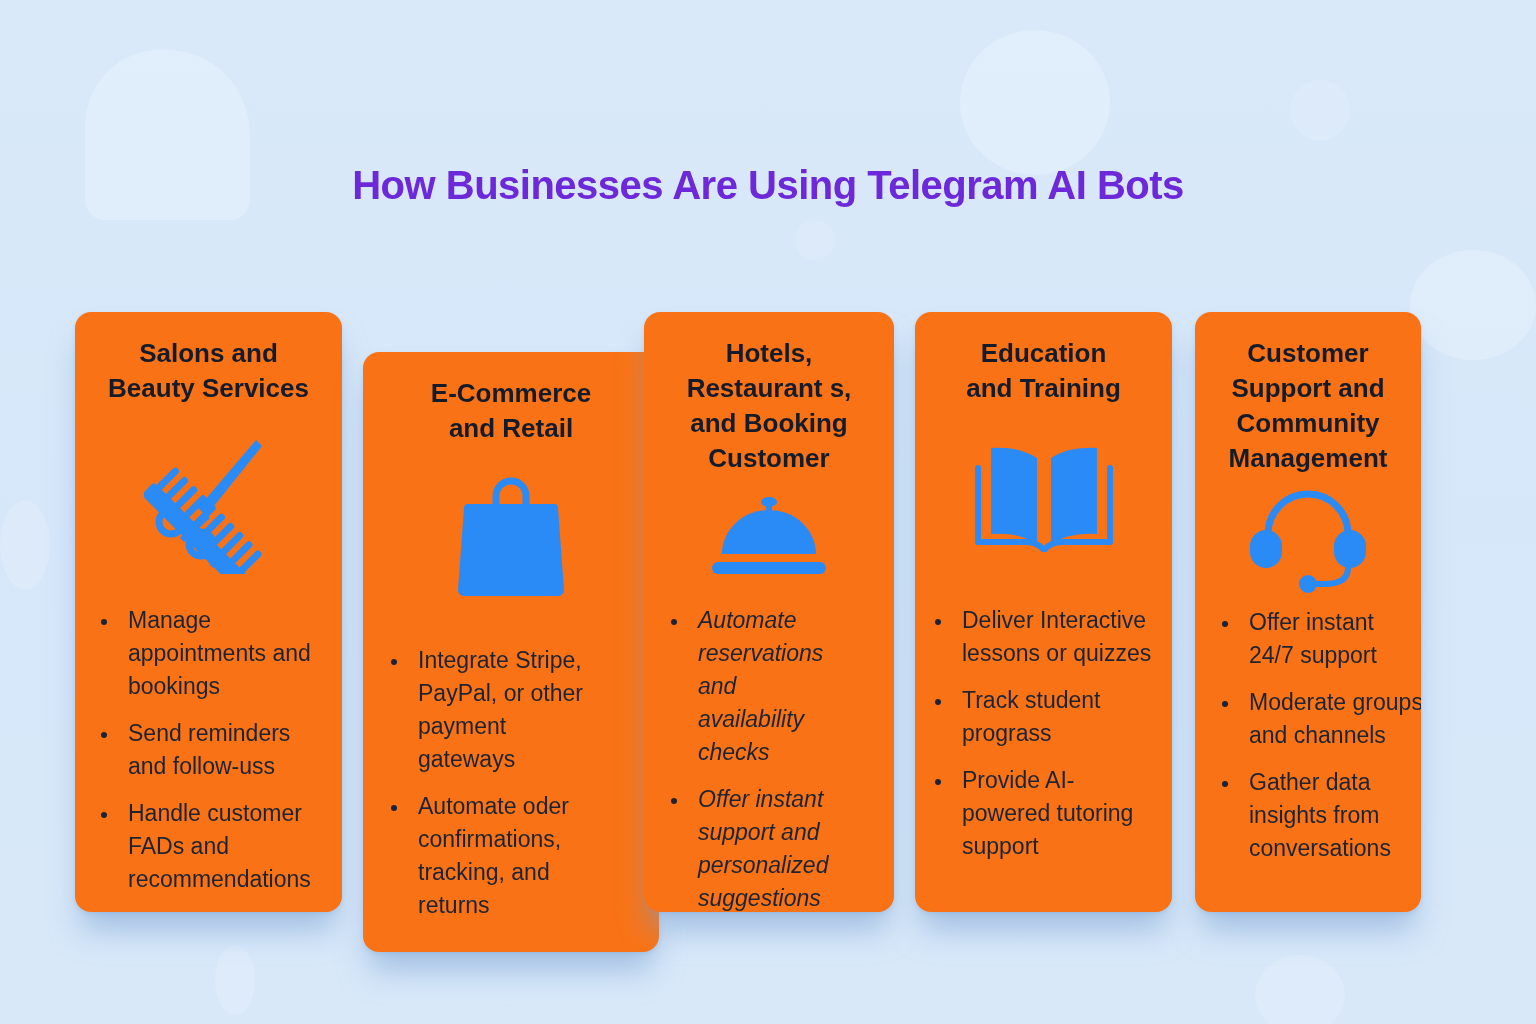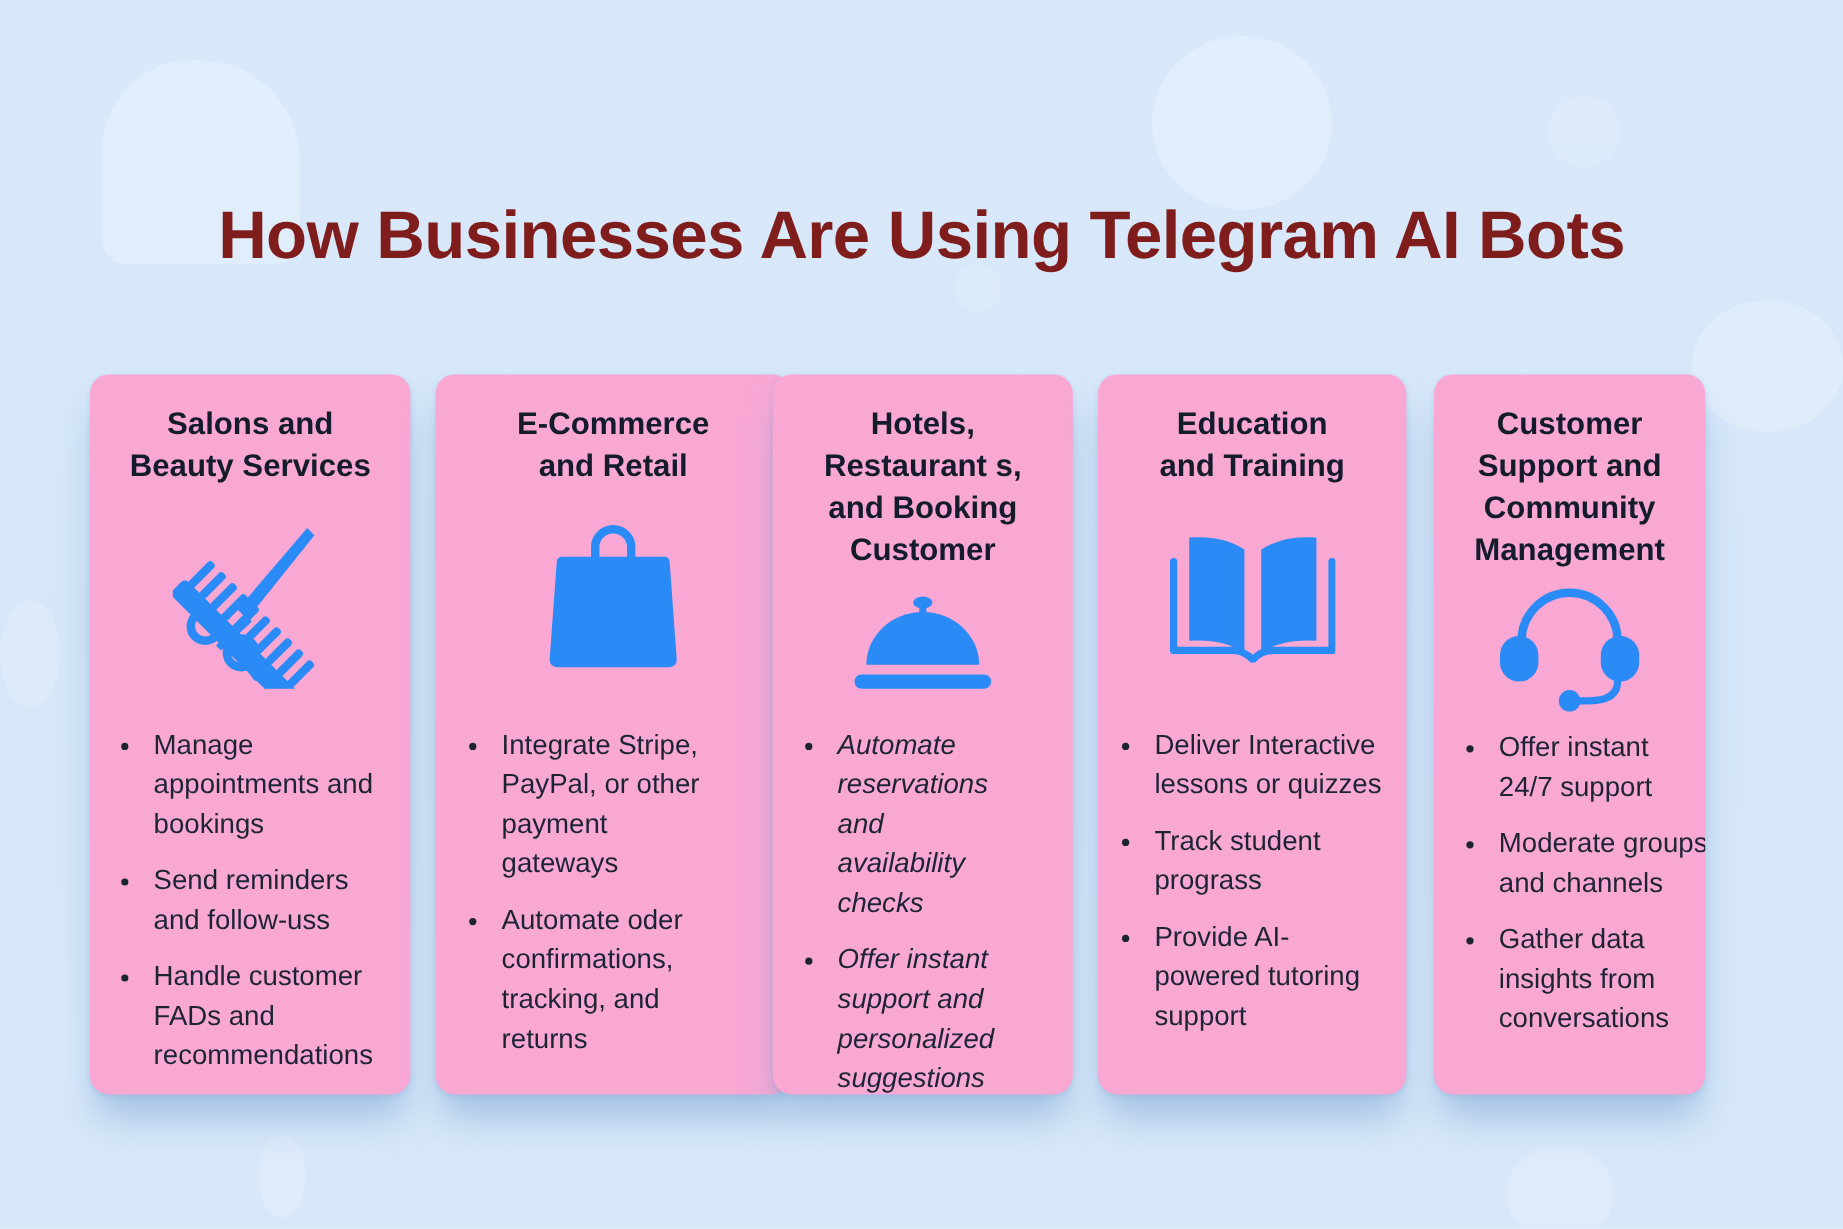--- a/index.html
+++ b/index.html
@@ -23,31 +23,31 @@
     .blob-4 { left: 1410px; top: 250px; width: 126px; height: 110px; }
     .blob-5 { left: 215px; top: 945px; width: 40px; height: 70px; background: rgba(255,255,255,0.15);}
     .blob-6 { left: 1255px; top: 955px; width: 90px; height: 80px; background: rgba(255,255,255,0.15);}
     .blob-7 { left: 795px; top: 220px; width: 40px; height: 40px; background: rgba(255,255,255,0.12);}
     .blob-8 { left: 0px; top: 500px; width: 50px; height: 90px; background: rgba(255,255,255,0.15);}
 
     .title {
       position: absolute;
       left: 0; right: 0; top: 163px;
       text-align: center;
-      font-size: 56px;
+      font-size: 40px;
       font-weight: bold;
-      color: #7f1d1d;
+      color: #6d28d9;
       letter-spacing: -0.5px;
     }
 
     .card {
       position: absolute;
       top: 312px;
       height: 600px;
-      background: #f9a8d4;
+      background: #f97316;
       border-radius: 16px;
       box-shadow: 0 24px 30px -6px rgba(120,160,210,0.55), 0 2px 4px rgba(120,160,210,0.25);
       overflow: hidden;
     }
     .card-title {
       position: absolute;
       left: 0; right: 0; top: 24px;
       text-align: center;
       font-size: 26px;
       font-weight: bold;
@@ -129,21 +129,21 @@
 appointments and
 bookings</li>
     <li>Send reminders
 and follow-uss</li>
     <li>Handle customer
 FADs and
 recommendations</li>
   </ul>
 </div>
 
-<div class="card" style="left:363px; width:296px;">
+<div class="card" style="left:363px; width:296px;margin-top:40px;">
   <div class="card-title">E-Commerce
 and Retail</div>
   <svg class="card-icon" style="top:124px;" width="110" height="124" viewBox="0 0 110 124">
     <path d="M40 30 V20 a15 15 0 0 1 30 0 V30" fill="none" stroke="#2a8af6" stroke-width="7"></path>
     <path d="M12 28 H98 a4 4 0 0 1 4 4 L108 114 a6 6 0 0 1 -6 6 H8 a6 6 0 0 1 -6 -6 L8 32 a4 4 0 0 1 4 -4 Z" fill="#2a8af6"></path>
   </svg>
   <ul class="card-list" style="left:28px; top:292px; width:230px;">
     <li>Integrate Stripe,
 PayPal, or other
 payment

